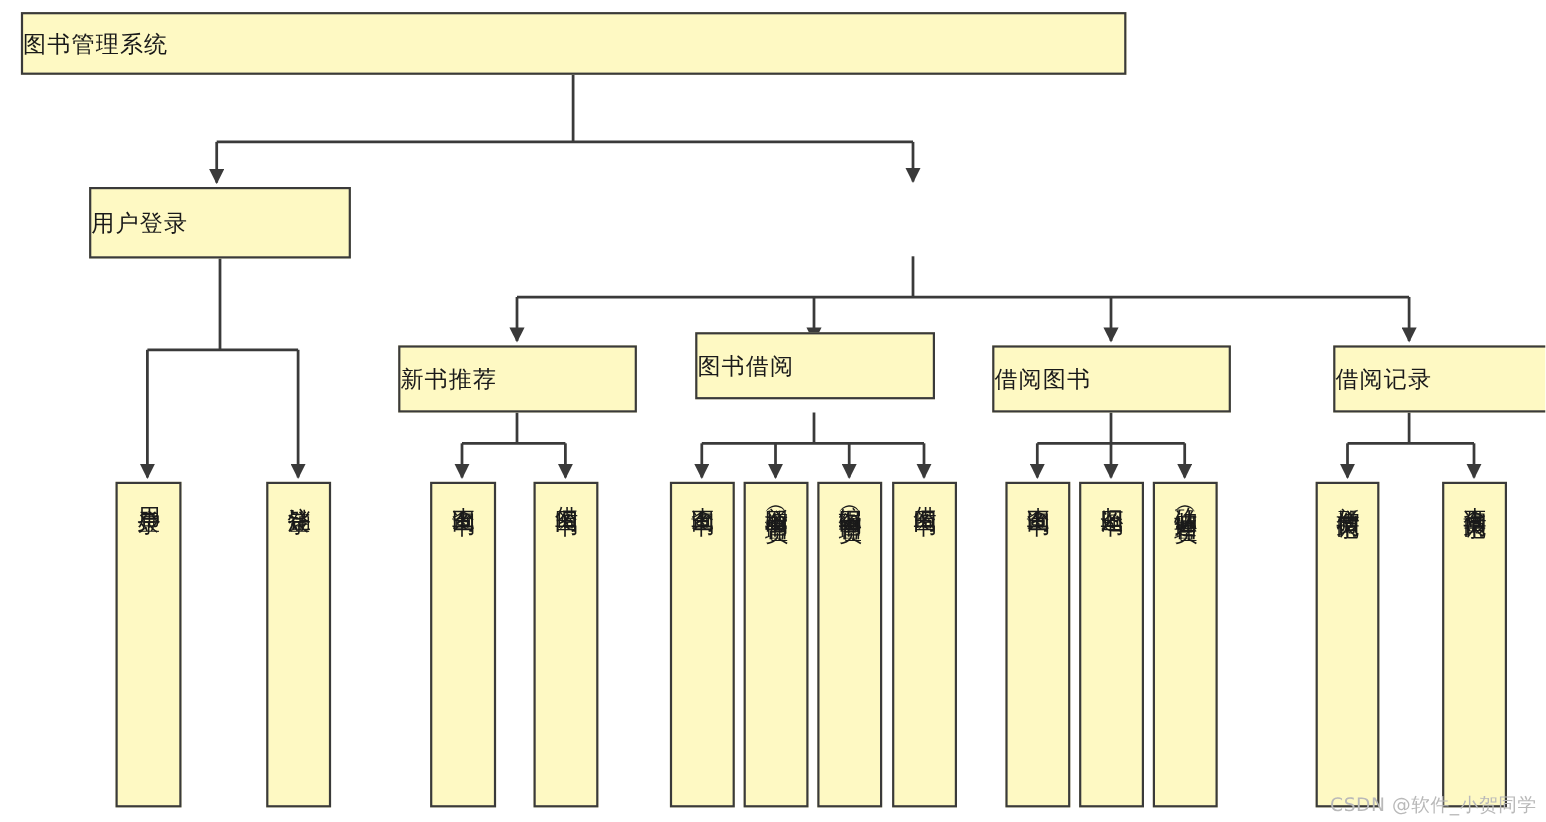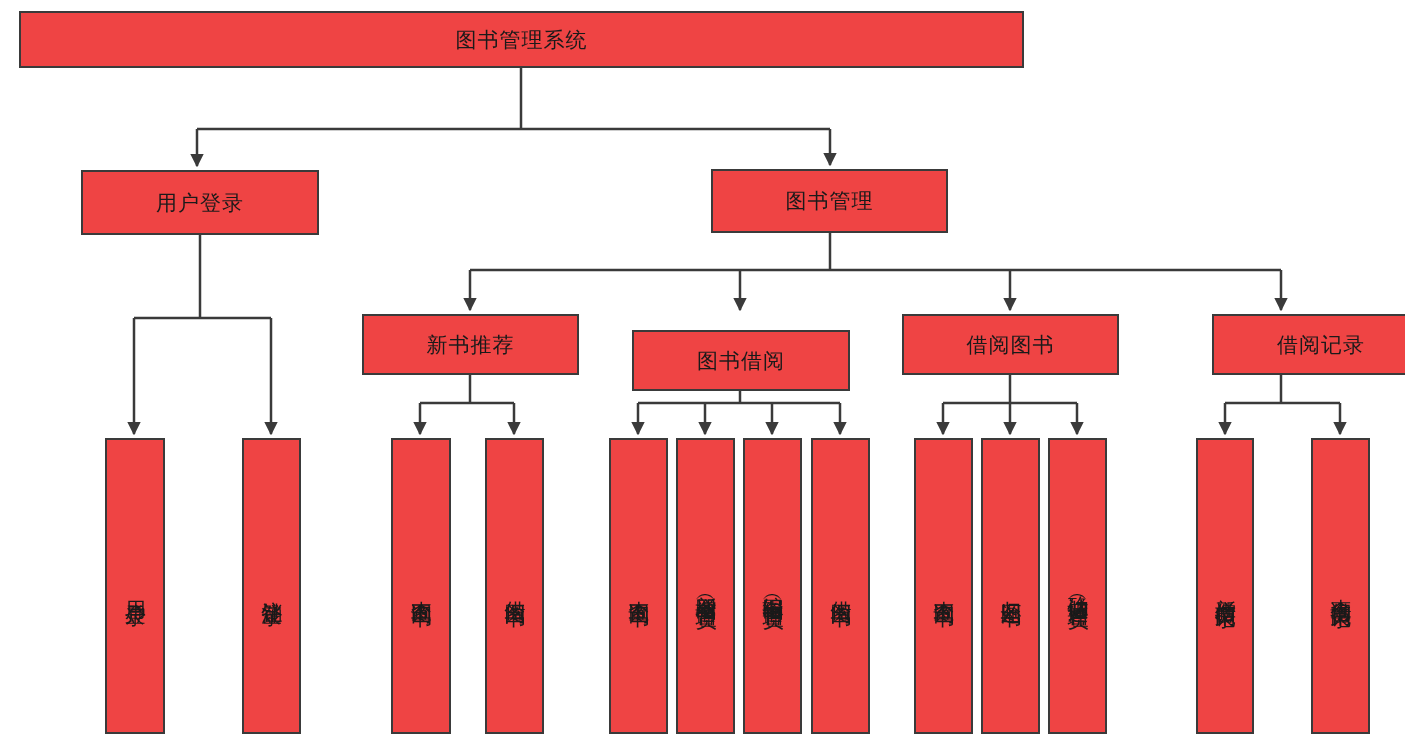--- a/index.html
+++ b/index.html
@@ -21,24 +21,24 @@
     position: absolute;
     left: 0;
     top: 0;
     width: 1405px;
     height: 747px;
   }
   .node {
     position: absolute;
     box-sizing: border-box;
     border: 2.5px solid #3a3a3a;
-    background: #ef4444;
+    background: #fef9c3;
     display: flex;
     align-items: center;
-    justify-content: center;
+    justify-content: flex-start;
     color: #1a1a1a;
   }
   .node.h {
     font-size: 21px;
     letter-spacing: 1px;
   }
   .node.v {
     writing-mode: vertical-rl;
     text-orientation: upright;
     font-size: 21px;
@@ -118,28 +118,25 @@
     </g>
   </svg>
 
   <div class="node h" style="left:19px; top:11px; width:1005px; height:57px;">
     <span>图书管理系统</span>
   </div>
 
   <div class="node h" style="left:81px; top:170px; width:238px; height:65px;">
     <span>用户登录</span>
   </div>
-  <div class="node h" style="left:711px; top:169px; width:237px; height:64px;">
-    <span>图书管理</span>
-  </div>
 
   <div class="node h" style="left:362px; top:314px; width:217px; height:61px;">
     <span>新书推荐</span>
   </div>
-  <div class="node h" style="left:632px; top:330px; width:218px; height:61px;">
+  <div class="node h" style="left:632px; top:302px; width:218px; height:61px;">
     <span>图书借阅</span>
   </div>
   <div class="node h" style="left:902px; top:314px; width:217px; height:61px;">
     <span>借阅图书</span>
   </div>
   <div class="node h" style="left:1172px; top:314px; width:218px; height:61px;margin-left:40px;">
     <span>借阅记录</span>
   </div>
 
   <div class="node v" style="left:105px; top:438px; width:60px; height:296px;">
@@ -179,14 +176,15 @@
     <span class="vtext">确认归还（管理员）</span>
   </div>
 
   <div class="node v" style="left:1196px; top:438px; width:58px; height:296px;">
     <span class="vtext">新增借阅记录</span>
   </div>
   <div class="node v" style="left:1311px; top:438px; width:59px; height:296px;">
     <span class="vtext">查询借阅记录</span>
   </div>
 
+  <div class="watermark">CSDN @软件_小贺同学</div>
 
 </div>
 
 </body></html>

